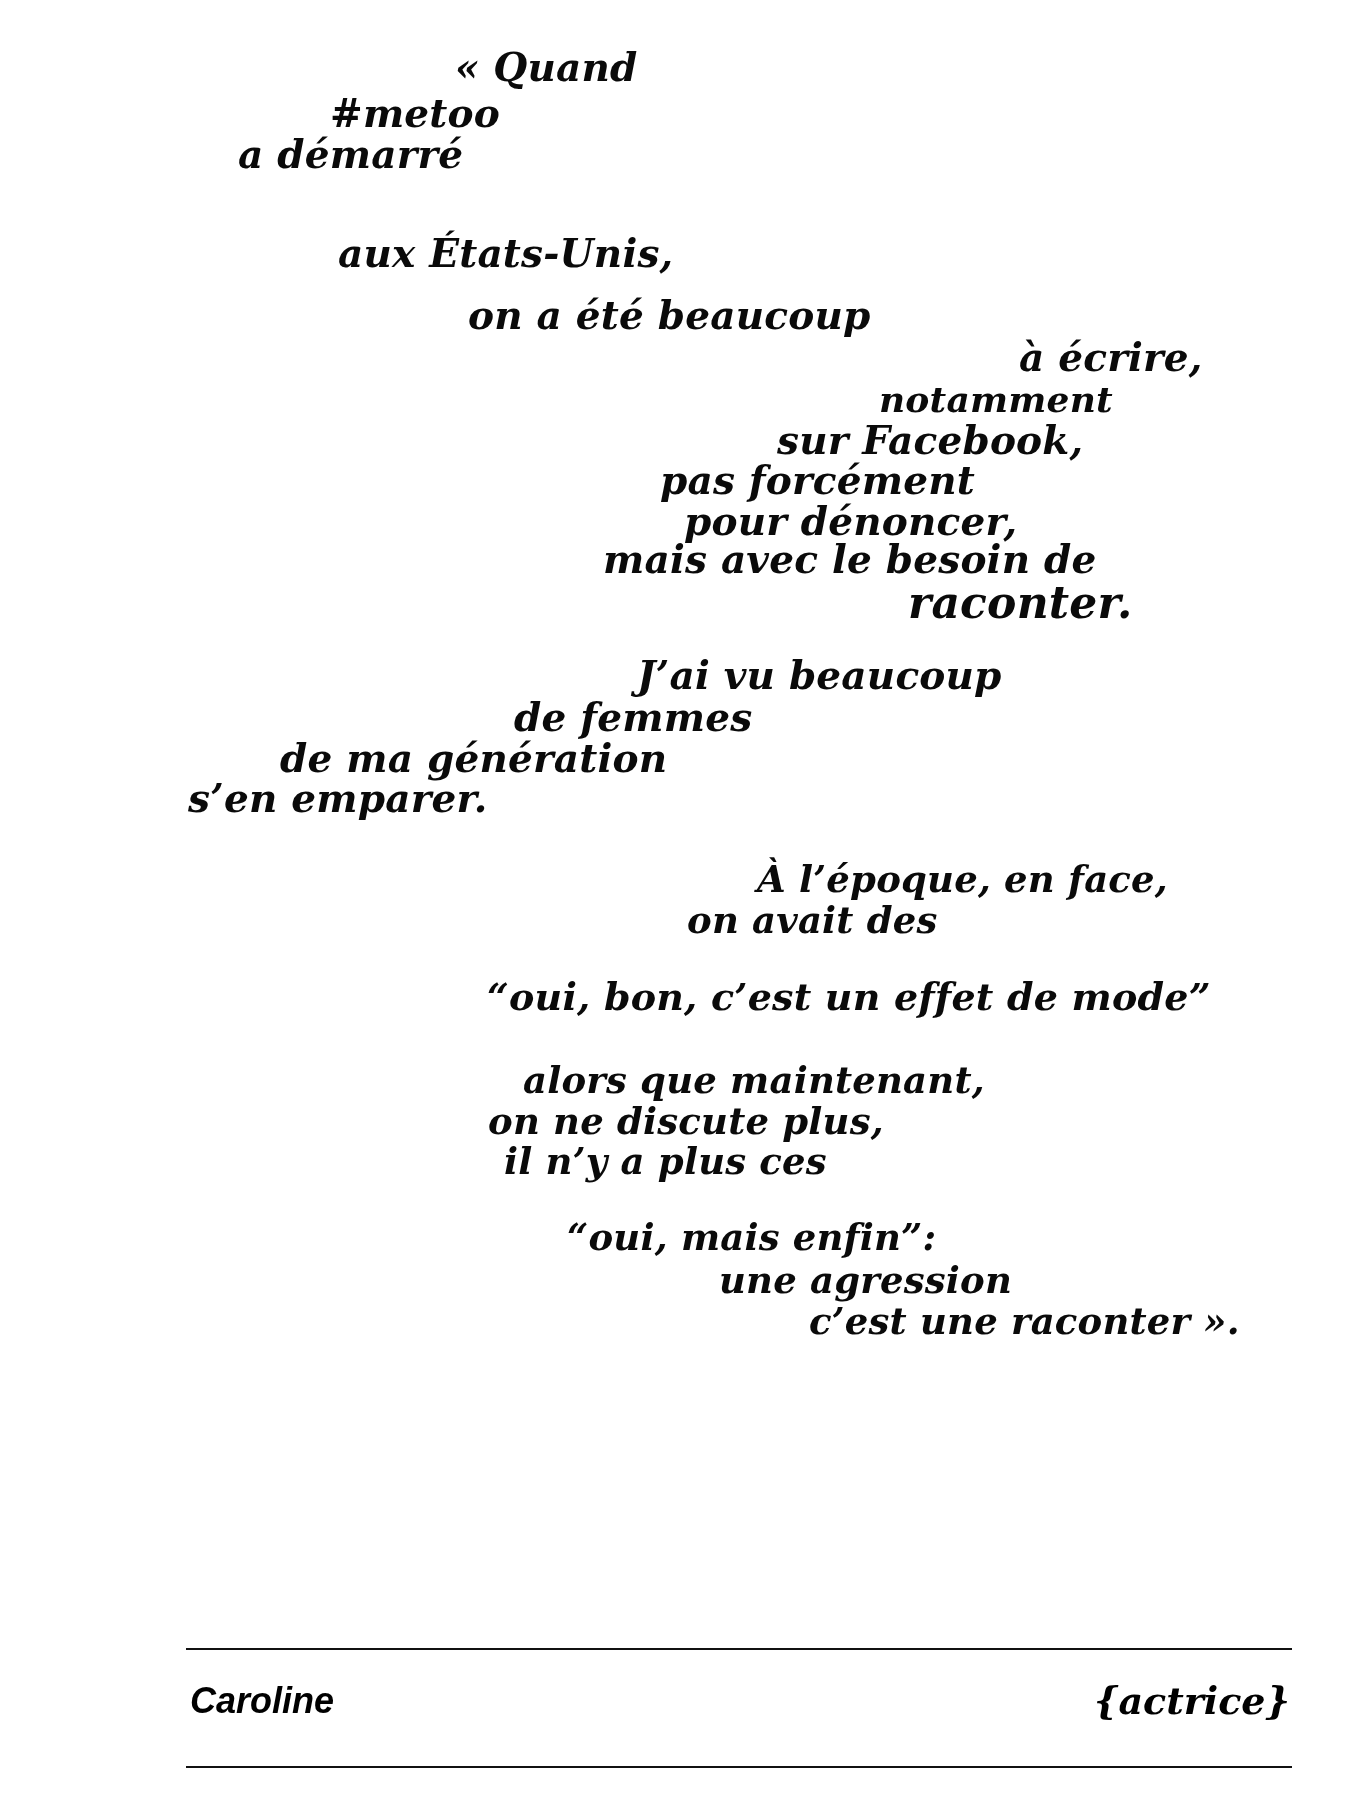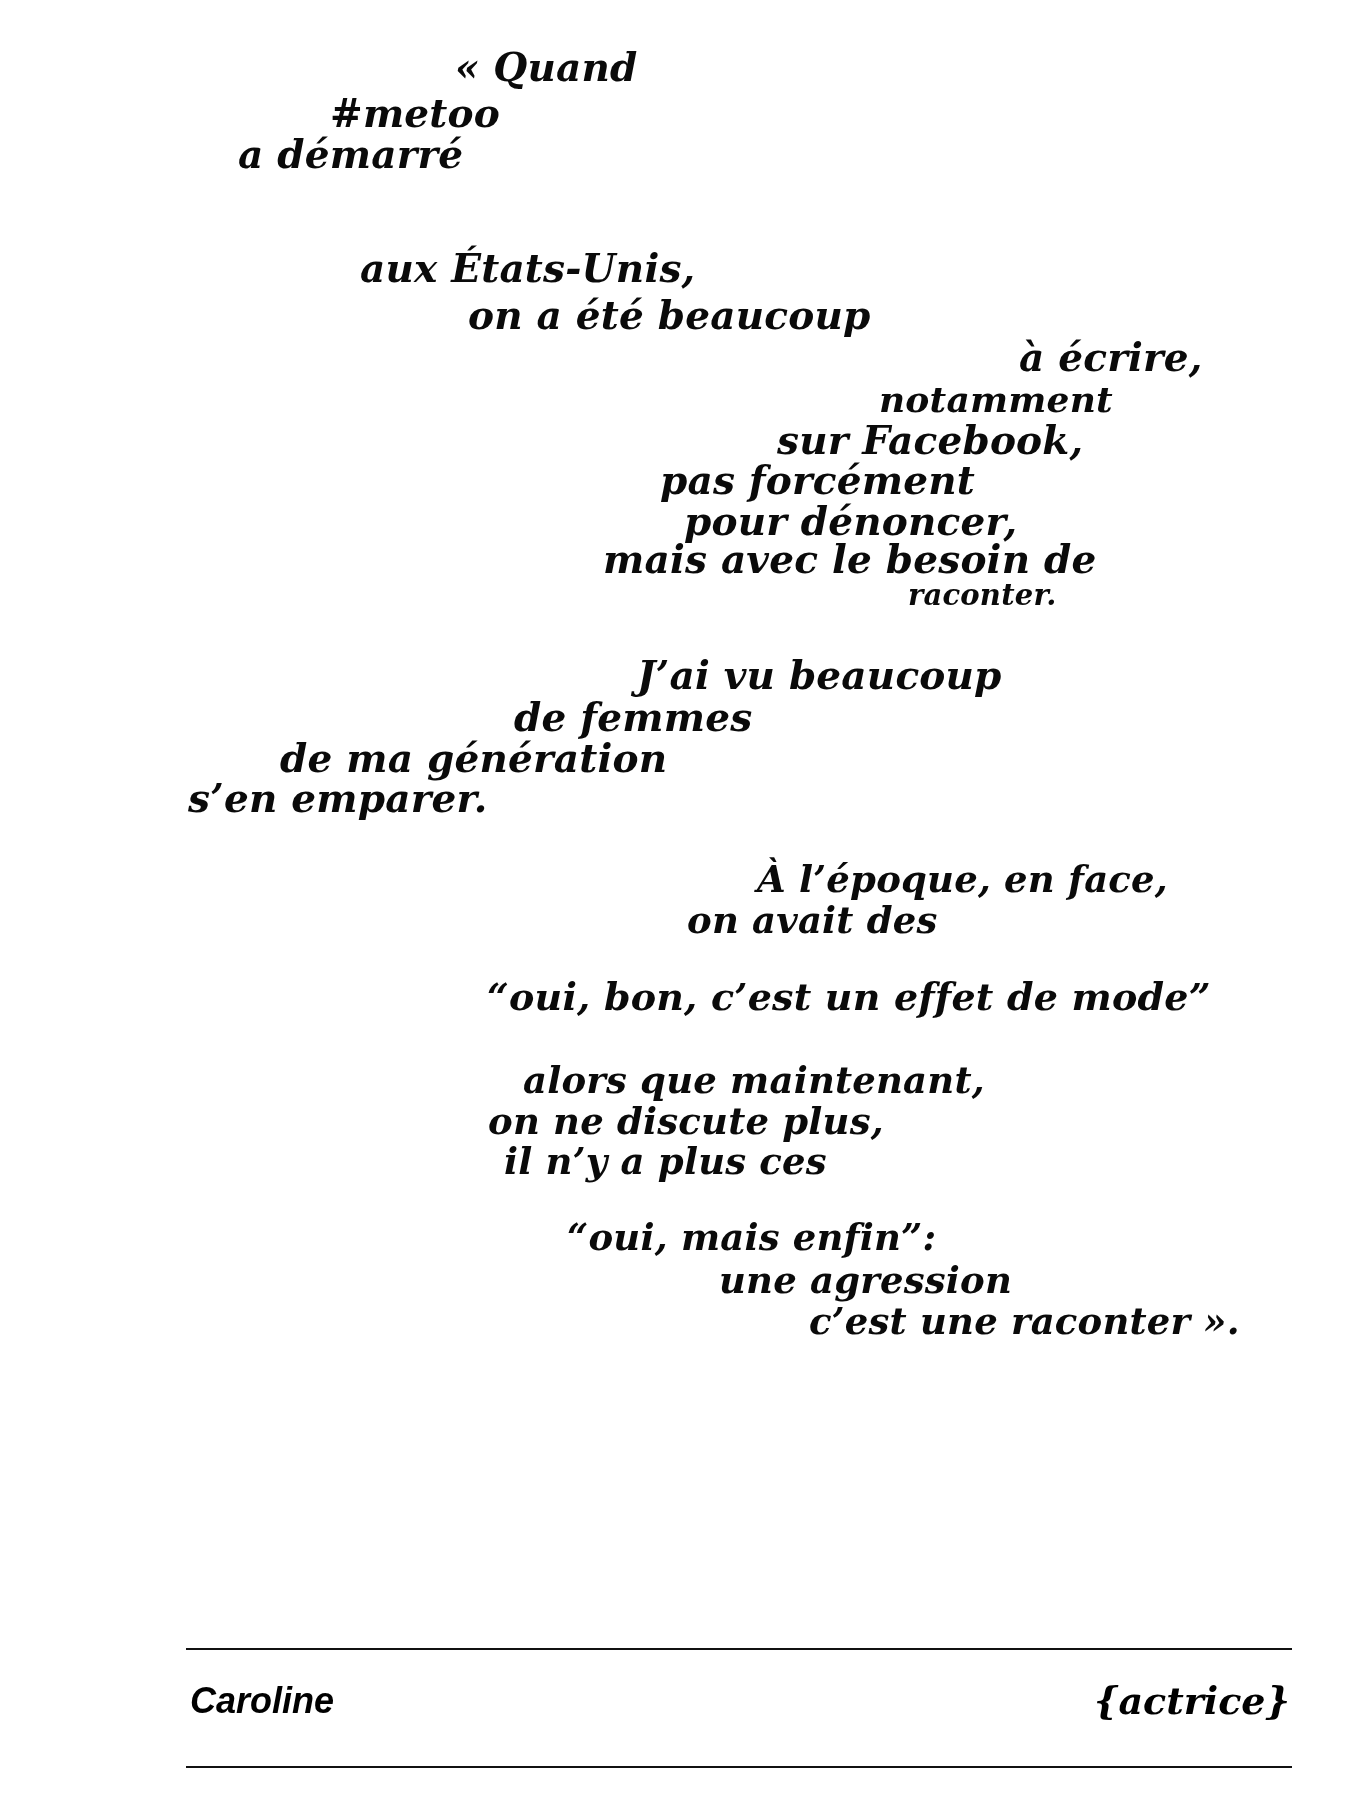--- a/index.html
+++ b/index.html
@@ -83,29 +83,29 @@
 </style>
 </head>
 <body>
 
 <div class="page">
 
   <div class="poem">
     <div class="line" style="left: 455px; top: 48px; font-size: 39px;">« Quand</div>
     <div class="line" style="left: 330px; top: 94px; font-size: 39px;">#metoo</div>
     <div class="line" style="left: 238px; top: 135px; font-size: 39px;">a démarré</div>
-    <div class="line" style="left: 338px; top: 249px; font-size: 39px; margin-left: 22px;">aux États-Unis,</div>
+    <div class="line" style="left: 338px; top: 234px; font-size: 39px;">aux États-Unis,</div>
     <div class="line" style="left: 468px; top: 296px; font-size: 39px;">on a été beaucoup</div>
     <div class="line" style="left: 1019px; top: 338px; font-size: 39px;">à écrire,</div>
     <div class="line" style="left: 879px; top: 381px; font-size: 36px;">notamment</div>
     <div class="line" style="left: 777px; top: 421px; font-size: 39px;">sur Facebook,</div>
     <div class="line" style="left: 660px; top: 461px; font-size: 39px;">pas forcément</div>
     <div class="line" style="left: 684px; top: 502px; font-size: 39px;">pour dénoncer,</div>
     <div class="line" style="left: 603px; top: 540px; font-size: 39px;">mais avec le besoin de</div>
-    <div class="line" style="left: 908px; top: 581px; font-size: 29px;">raconter.</div>
+    <div class="line" style="left: 908px; top: 581px; font-size: 44px;">raconter.</div>
     <div class="line" style="left: 637px; top: 656px; font-size: 39px;">J’ai vu beaucoup</div>
     <div class="line" style="left: 514px; top: 698px; font-size: 39px;">de femmes</div>
     <div class="line" style="left: 280px; top: 739px; font-size: 39px;">de ma génération</div>
     <div class="line" style="left: 757px; top: 861px; font-size: 37px;">À l’époque, en face,</div>
     <div class="line" style="left: 188px; top: 779px; font-size: 39px;">s’en emparer.</div>
     <div class="line" style="left: 687px; top: 902px; font-size: 37px;">on avait des</div>
     <div class="line" style="left: 487px; top: 978px; font-size: 38px;">“oui, bon, c’est un effet de mode”</div>
     <div class="line" style="left: 523px; top: 1062px; font-size: 37px;">alors que maintenant,</div>
     <div class="line" style="left: 488px; top: 1103px; font-size: 37px;">on ne discute plus,</div>
     <div class="line" style="left: 488px; top: 1143px; font-size: 37px; margin-left: 16px;">il n’y a plus ces</div>

